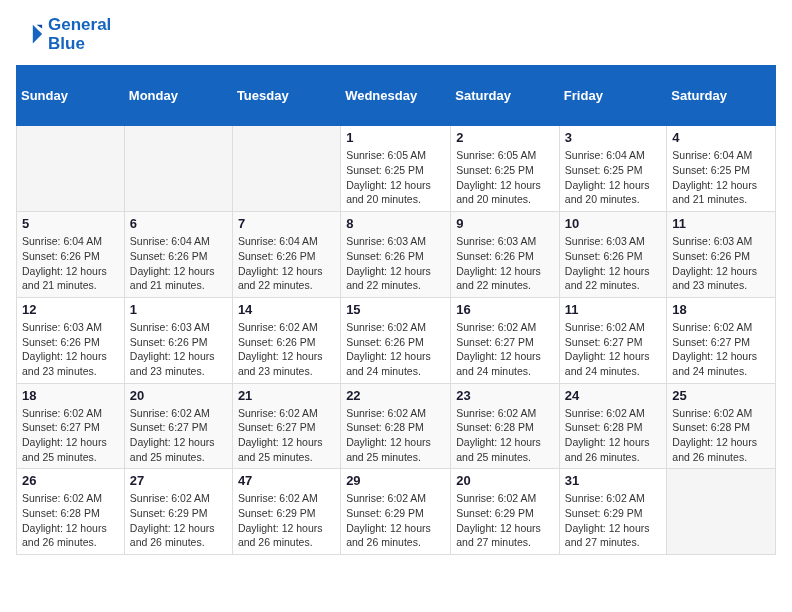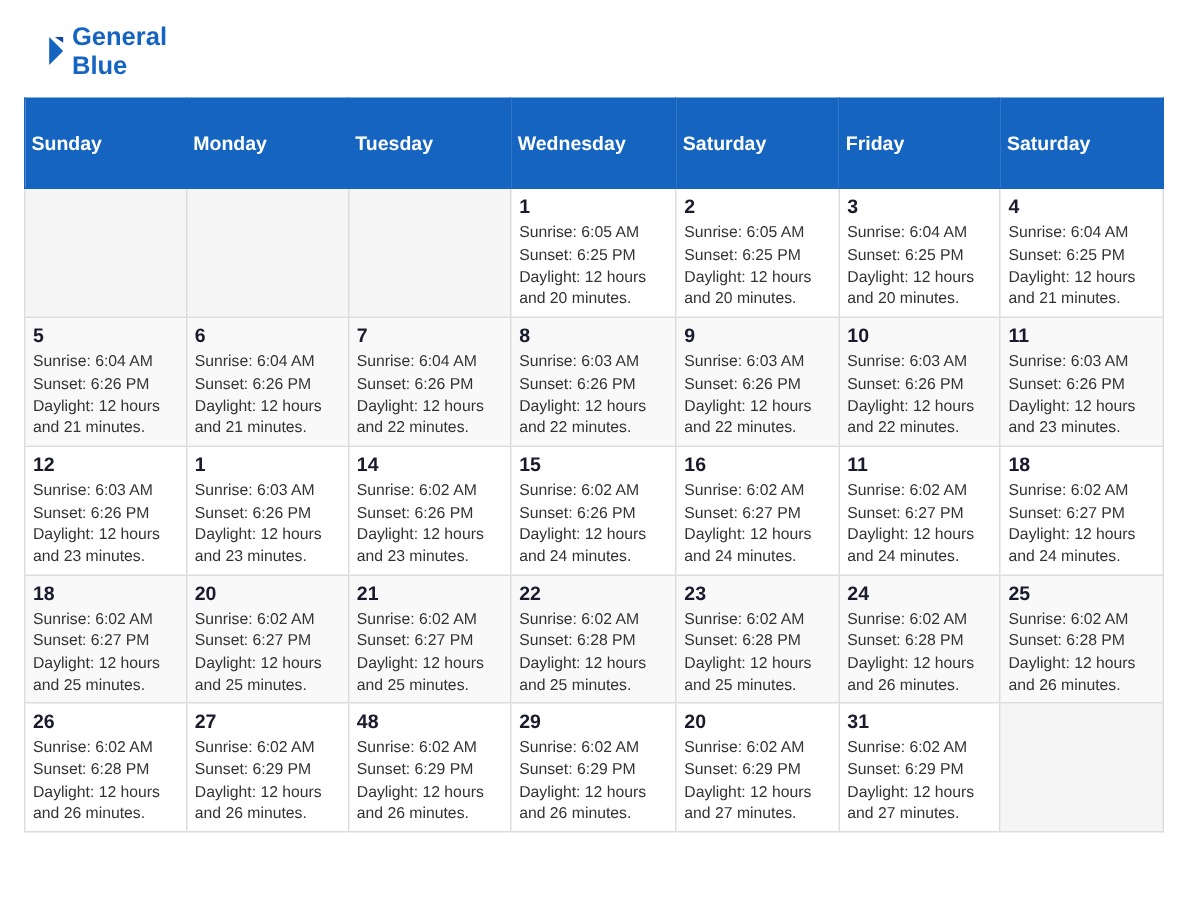--- a/index.html
+++ b/index.html
@@ -230,21 +230,21 @@
       <tr>
         <td>
           <span class="day-num">26</span>
           <div class="day-info">Sunrise: 6:02 AM<br>Sunset: 6:28 PM<br>Daylight: 12 hours<br>and 26 minutes.</div>
         </td>
         <td>
           <span class="day-num">27</span>
           <div class="day-info">Sunrise: 6:02 AM<br>Sunset: 6:29 PM<br>Daylight: 12 hours<br>and 26 minutes.</div>
         </td>
         <td>
-          <span class="day-num">48</span>
+          <span class="day-num">47</span>
           <div class="day-info">Sunrise: 6:02 AM<br>Sunset: 6:29 PM<br>Daylight: 12 hours<br>and 26 minutes.</div>
         </td>
         <td>
           <span class="day-num">29</span>
           <div class="day-info">Sunrise: 6:02 AM<br>Sunset: 6:29 PM<br>Daylight: 12 hours<br>and 26 minutes.</div>
         </td>
         <td>
           <span class="day-num">20</span>
           <div class="day-info">Sunrise: 6:02 AM<br>Sunset: 6:29 PM<br>Daylight: 12 hours<br>and 27 minutes.</div>
         </td>

